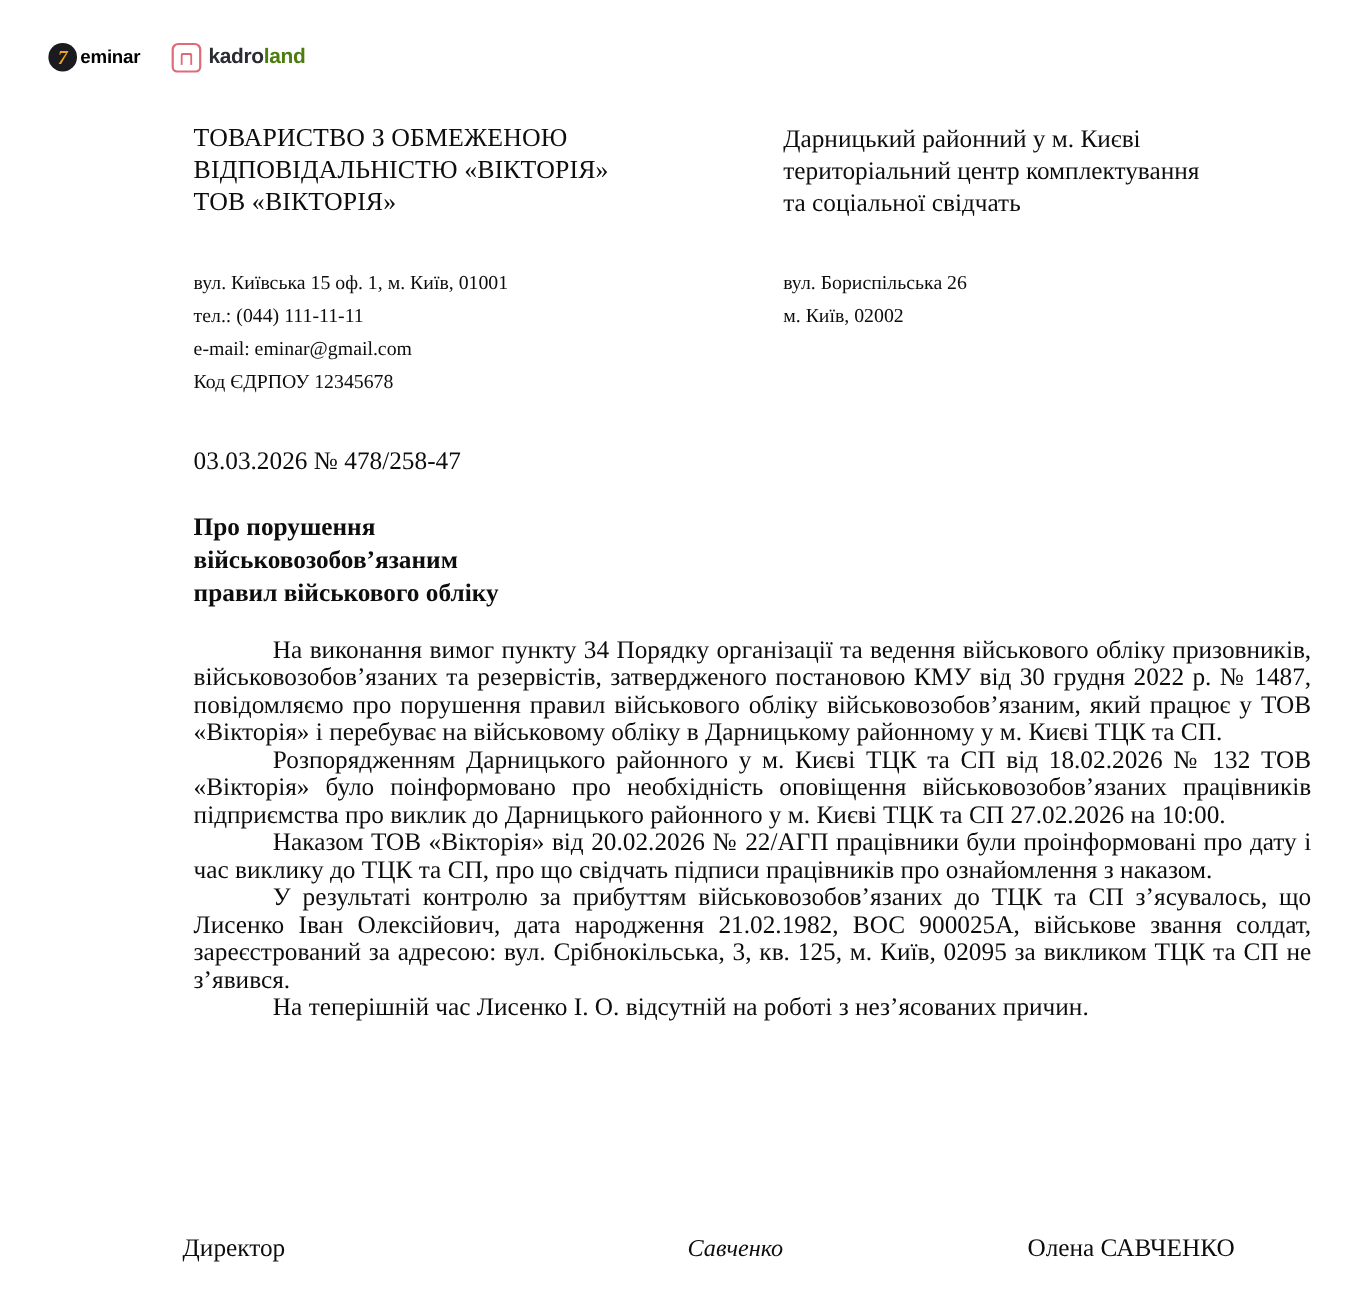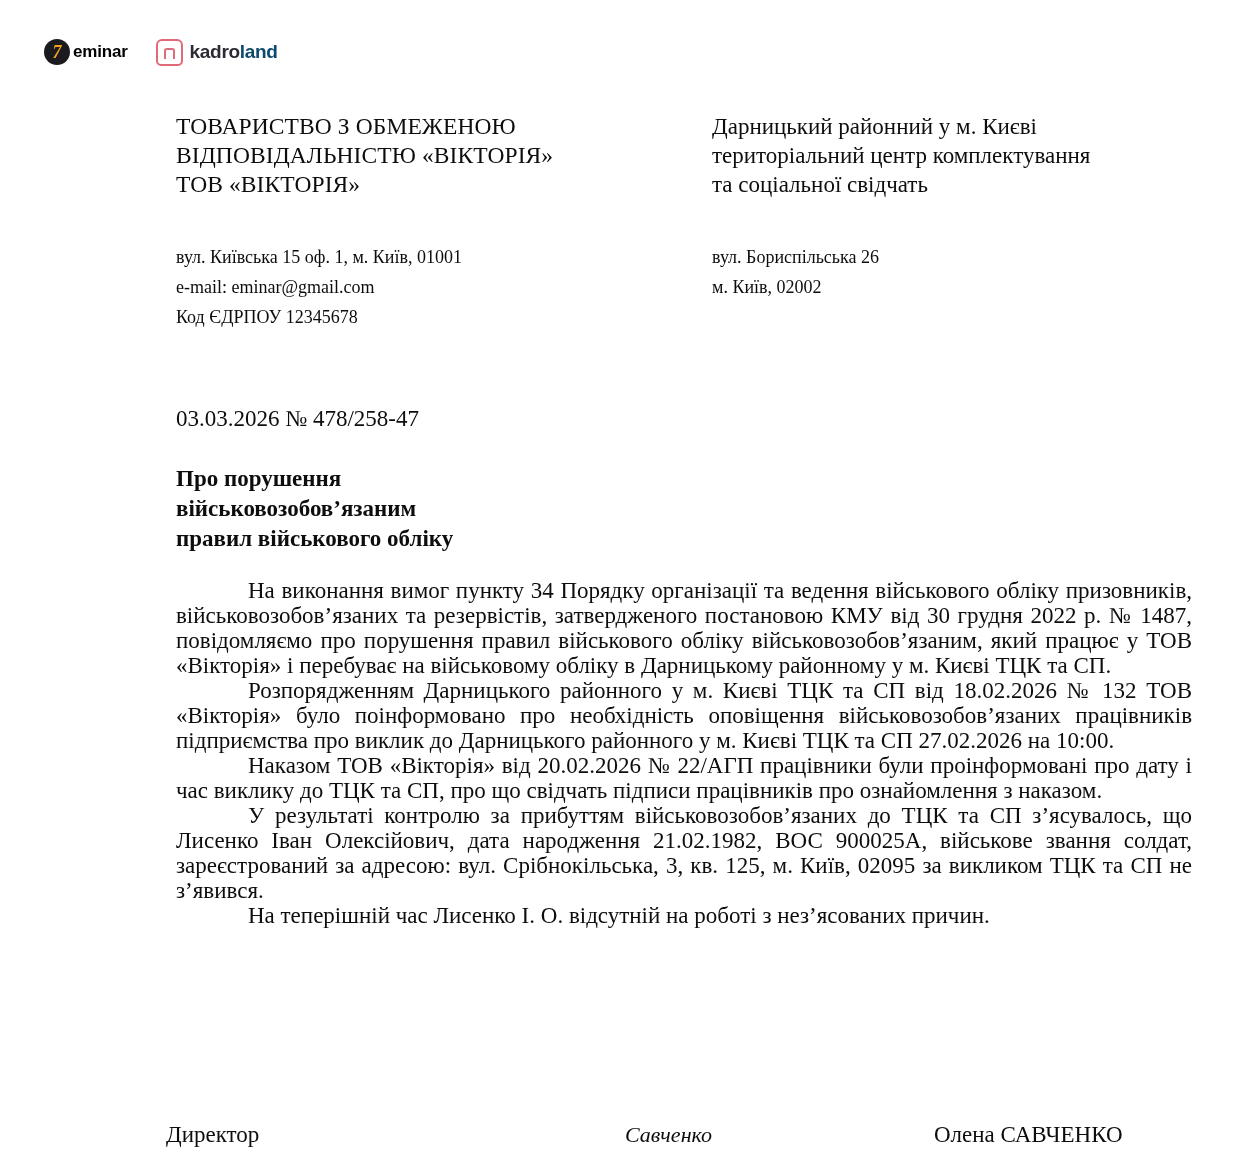--- a/index.html
+++ b/index.html
@@ -73,21 +73,21 @@
     border-bottom: none;
     display: block;
     margin-top: 3px;
   }
   .brand-kadro-label {
     font-size: 19px;
     font-weight: 600;
     color: #2b2b33;
     letter-spacing: -0.3px;
   }
-  .brand-kadro-label .accent { color: #0c4a6e; }
+  .brand-kadro-label .accent { color: #4d7c0f; }
 
   
   .letterhead {
     position: absolute;
     left: 176px;
     top: 112px;
     width: 1016px;
     display: flex;
     justify-content: space-between;
   }
@@ -185,20 +185,21 @@
 
 <div class="letterhead">
   <div class="col-left">
     <div class="org-title">
       <div>ТОВАРИСТВО З ОБМЕЖЕНОЮ</div>
       <div>ВІДПОВІДАЛЬНІСТЮ «ВІКТОРІЯ»</div>
       <div>ТОВ «ВІКТОРІЯ»</div>
     </div>
     <div class="addr-block">
       <div>вул. Київська 15 оф. 1, м. Київ, 01001</div>
+      <div>тел.: (044) 111-11-11</div>
       <div>e-mail: eminar@gmail.com</div>
       <div>Код ЄДРПОУ 12345678</div>
     </div>
   </div>
   <div class="col-right">
     <div class="recipient">
       <div>Дарницький районний у м. Києві</div>
       <div>територіальний центр комплектування</div>
       <div>та соціальної свідчать</div>
     </div>

